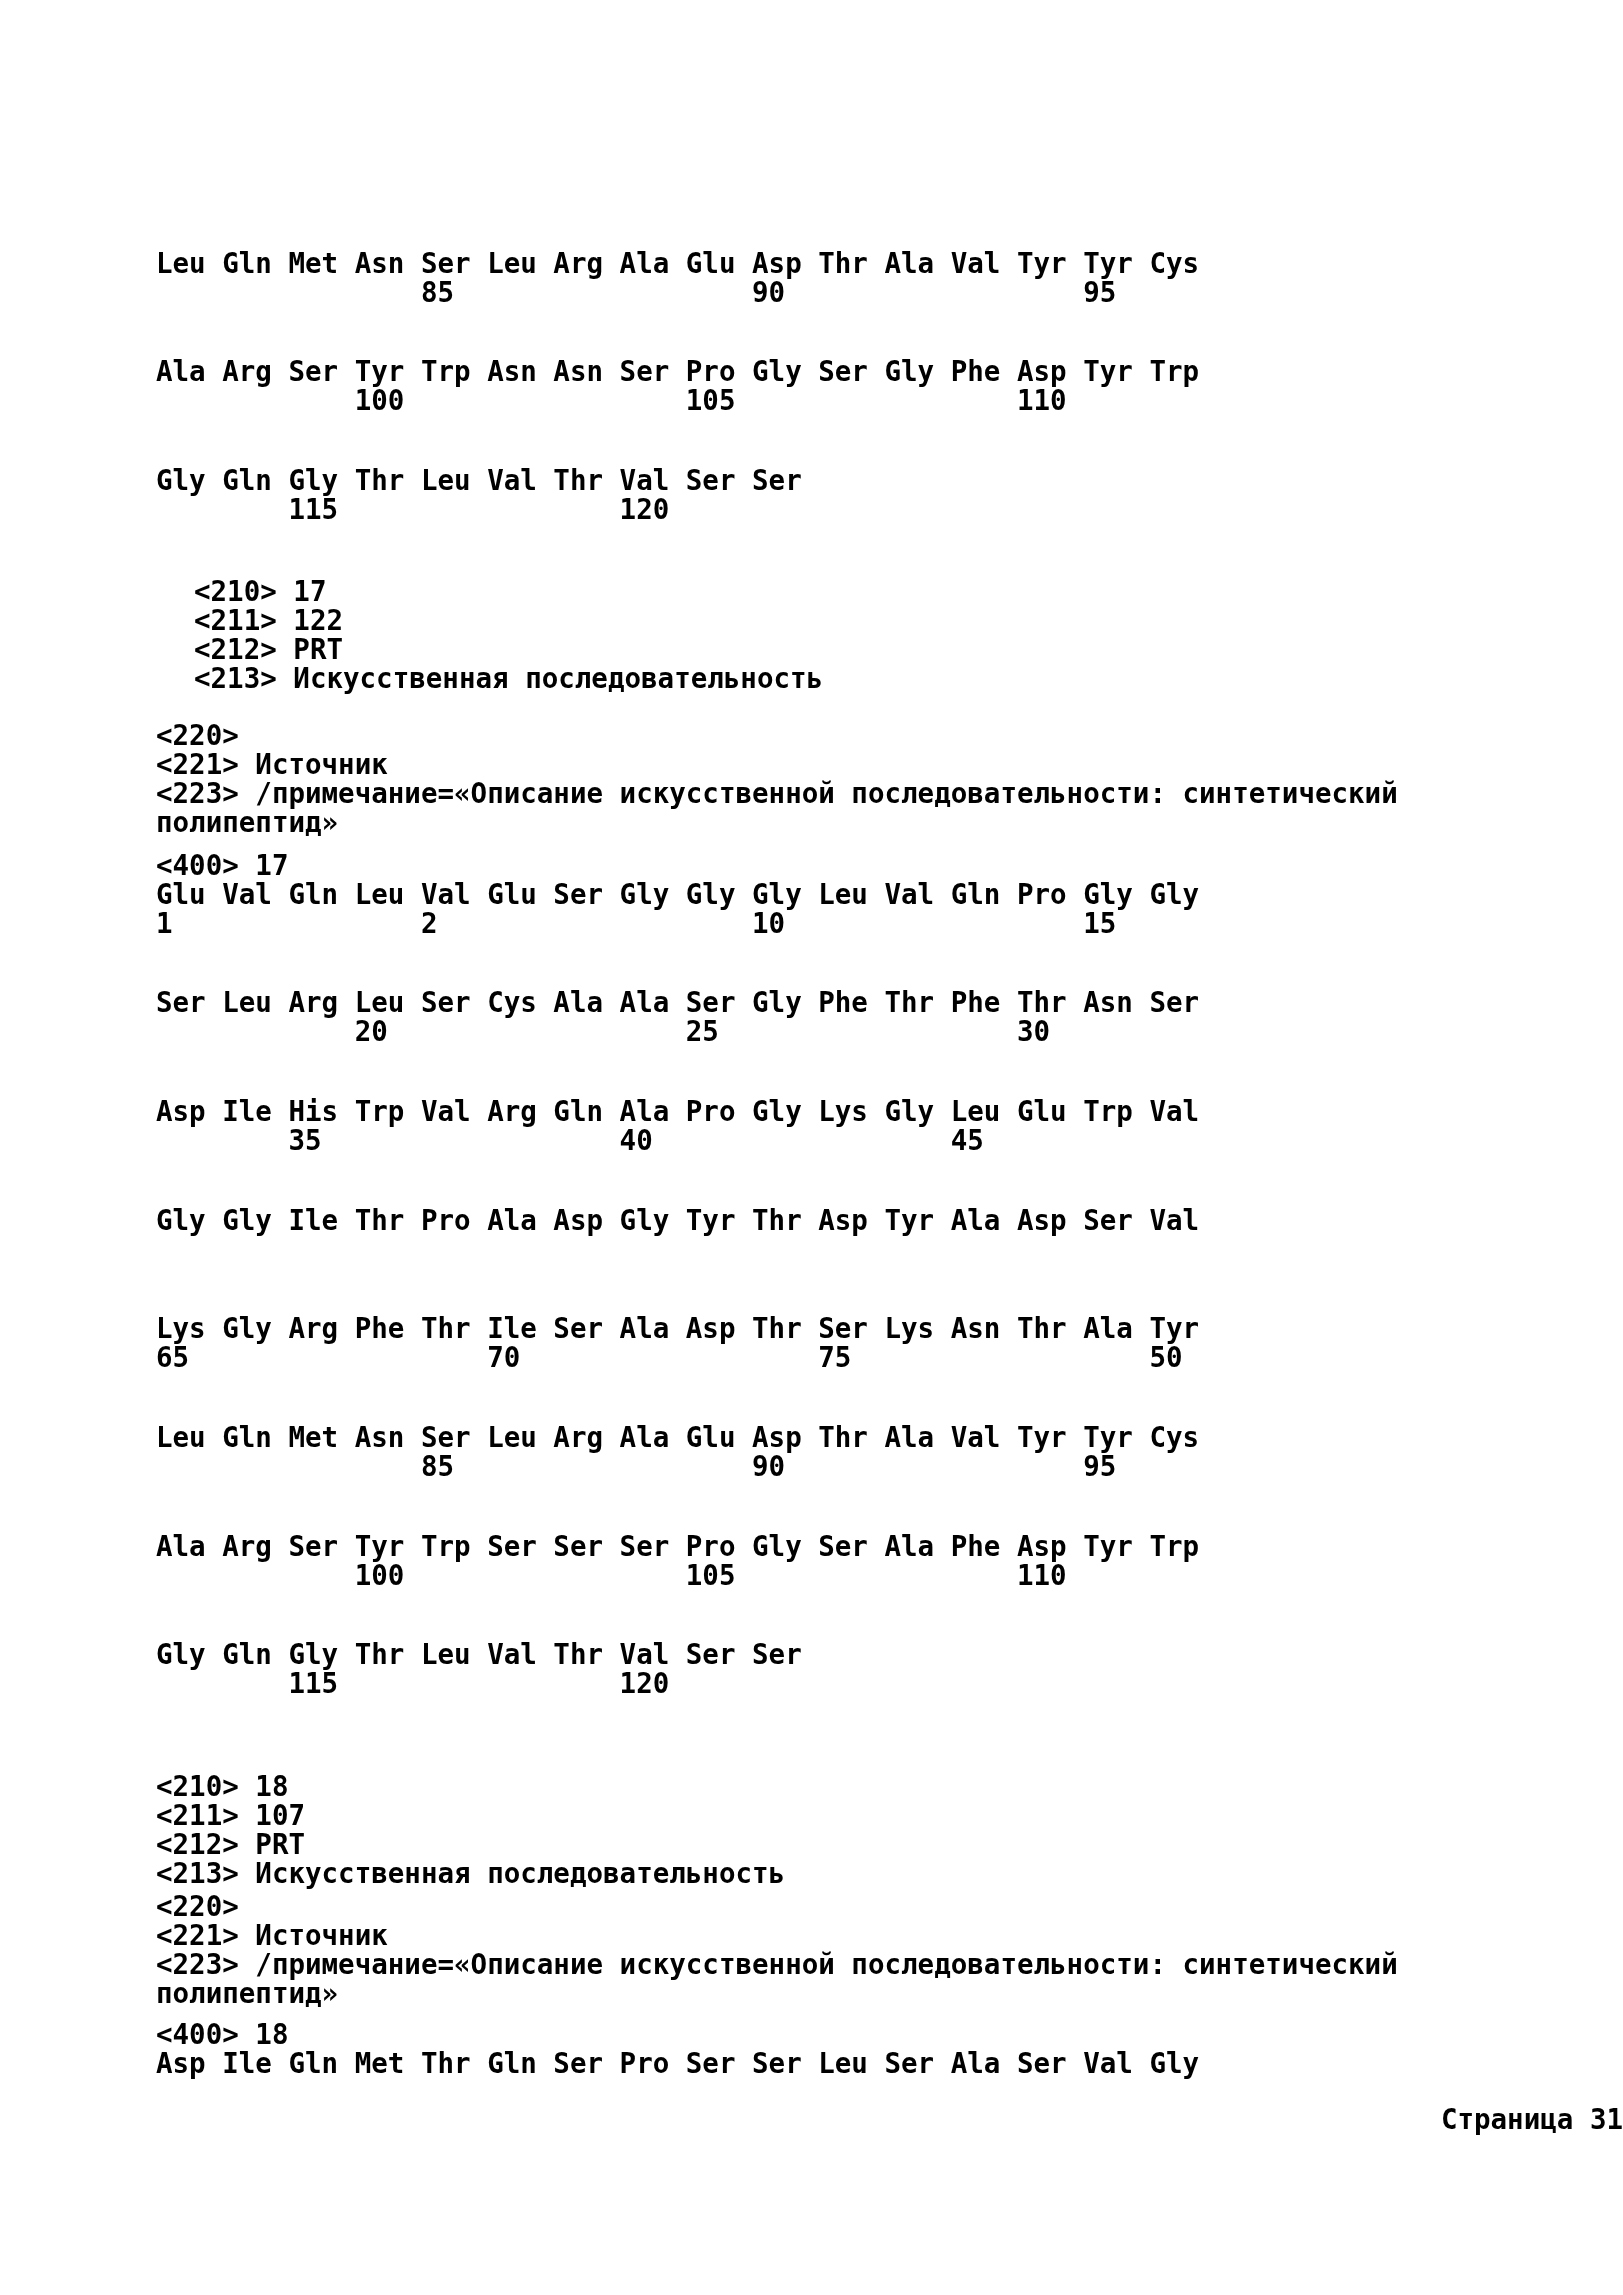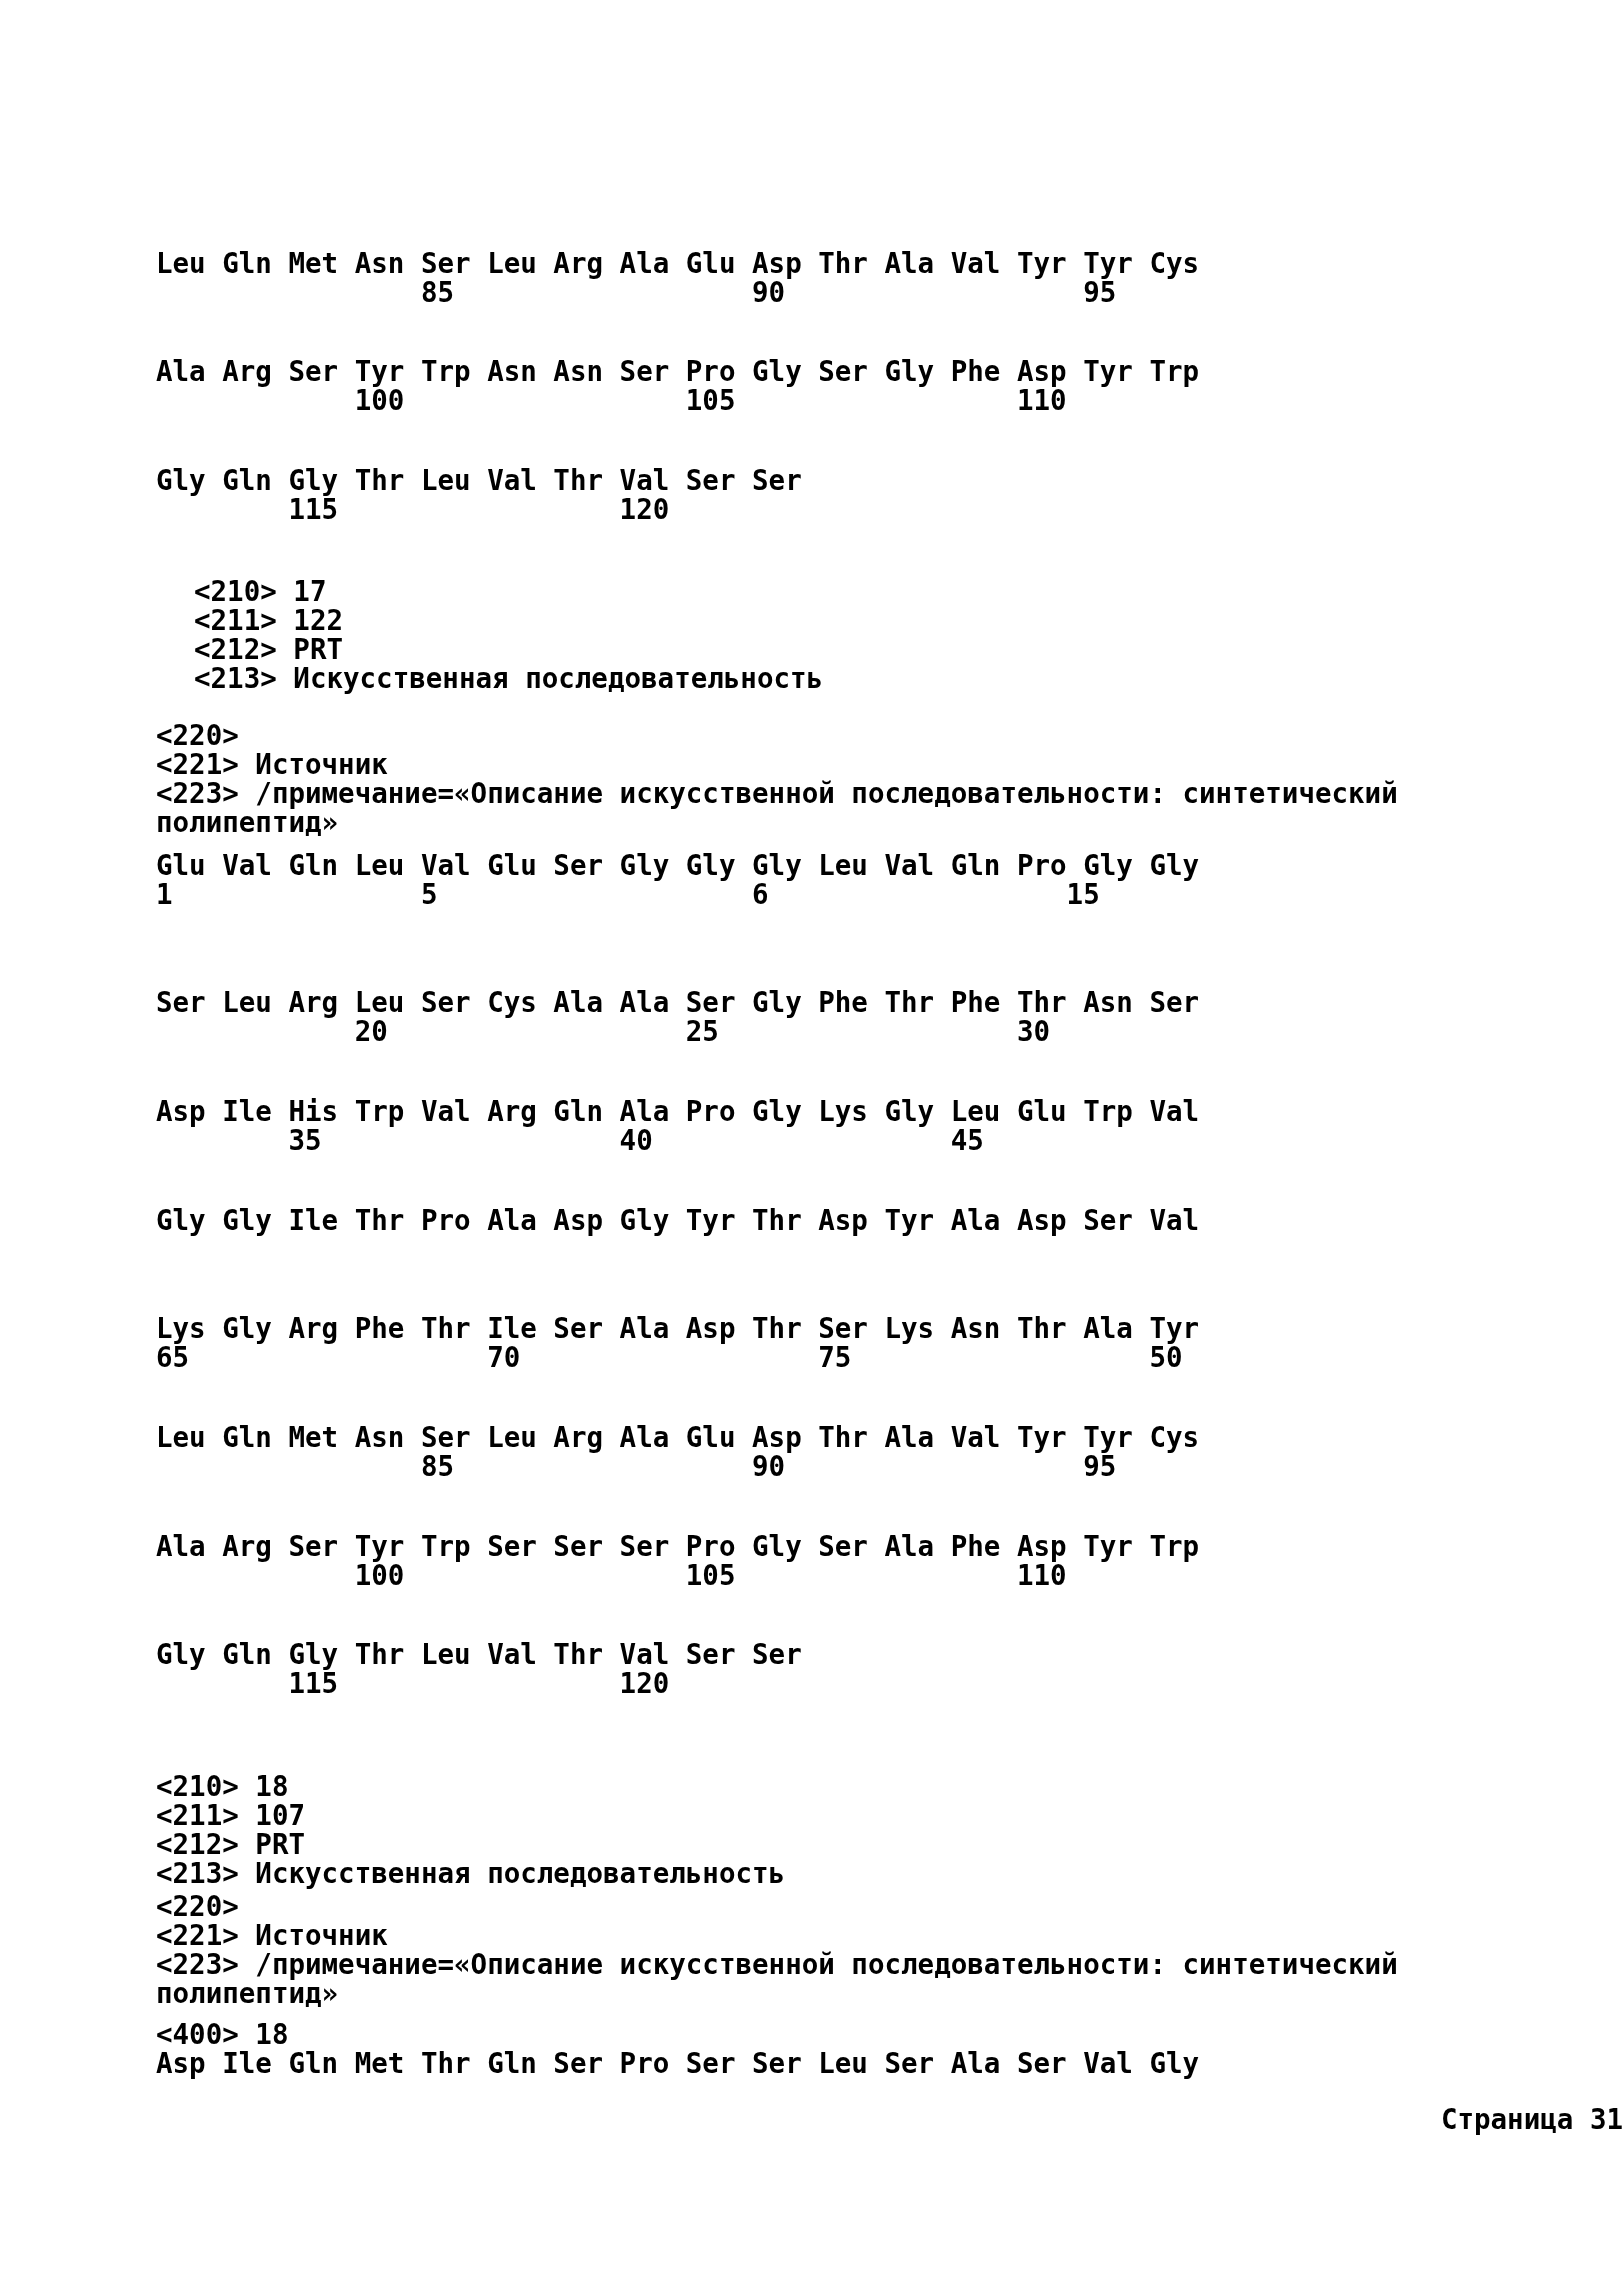--- a/index.html
+++ b/index.html
@@ -40,21 +40,21 @@
 <div class="page">
 
   <div class="block center" style="top: 2081px;">
     <div class="line">Страница 31</div>
   </div>
 <div class="block" style="top: 249px;"><div class="line">Leu Gln Met Asn Ser Leu Arg Ala Glu Asp Thr Ala Val Tyr Tyr Cys</div><div class="line">                85                  90                  95</div></div>
     <div class="block" style="top: 357px;"><div class="line">Ala Arg Ser Tyr Trp Asn Asn Ser Pro Gly Ser Gly Phe Asp Tyr Trp</div><div class="line">            100                 105                 110</div></div>
     <div class="block" style="top: 466px;"><div class="line">Gly Gln Gly Thr Leu Val Thr Val Ser Ser</div><div class="line">        115                 120</div></div>
     <div class="block" style="top: 577px; margin-left: 38px;"><div class="line">&lt;210&gt; 17</div><div class="line">&lt;211&gt; 122</div><div class="line">&lt;212&gt; PRT</div><div class="line">&lt;213&gt; Искусственная последовательность</div></div>
     <div class="block" style="top: 721px;"><div class="line">&lt;220&gt;</div><div class="line">&lt;221&gt; Источник</div><div class="line">&lt;223&gt; /примечание=«Описание искусственной последовательности: синтетический</div><div class="line">полипептид»</div></div>
-    <div class="block" style="top: 851px;"><div class="line">Glu Val Gln Leu Val Glu Ser Gly Gly Gly Leu Val Gln Pro Gly Gly</div><div class="line">1               5                   6                  15</div></div>
+    <div class="block" style="top: 851px;"><div class="line">&lt;400&gt; 17</div><div class="line">Glu Val Gln Leu Val Glu Ser Gly Gly Gly Leu Val Gln Pro Gly Gly</div><div class="line">1               2                   10                  15</div></div>
     <div class="block" style="top: 988px;"><div class="line">Ser Leu Arg Leu Ser Cys Ala Ala Ser Gly Phe Thr Phe Thr Asn Ser</div><div class="line">            20                  25                  30</div></div>
     <div class="block" style="top: 1097px;"><div class="line">Asp Ile His Trp Val Arg Gln Ala Pro Gly Lys Gly Leu Glu Trp Val</div><div class="line">        35                  40                  45</div></div>
     <div class="block" style="top: 1206px;"><div class="line">Gly Gly Ile Thr Pro Ala Asp Gly Tyr Thr Asp Tyr Ala Asp Ser Val</div></div>
     <div class="block" style="top: 1314px;"><div class="line">Lys Gly Arg Phe Thr Ile Ser Ala Asp Thr Ser Lys Asn Thr Ala Tyr</div><div class="line">65                  70                  75                  50</div></div>
     <div class="block" style="top: 1423px;"><div class="line">Leu Gln Met Asn Ser Leu Arg Ala Glu Asp Thr Ala Val Tyr Tyr Cys</div><div class="line">                85                  90                  95</div></div>
     <div class="block" style="top: 1532px;"><div class="line">Ala Arg Ser Tyr Trp Ser Ser Ser Pro Gly Ser Ala Phe Asp Tyr Trp</div><div class="line">            100                 105                 110</div></div>
     <div class="block" style="top: 1640px;"><div class="line">Gly Gln Gly Thr Leu Val Thr Val Ser Ser</div><div class="line">        115                 120</div></div>
     <div class="block" style="top: 1772px;"><div class="line">&lt;210&gt; 18</div><div class="line">&lt;211&gt; 107</div><div class="line">&lt;212&gt; PRT</div><div class="line">&lt;213&gt; Искусственная последовательность</div></div>
     <div class="block" style="top: 1892px;"><div class="line">&lt;220&gt;</div><div class="line">&lt;221&gt; Источник</div><div class="line">&lt;223&gt; /примечание=«Описание искусственной последовательности: синтетический</div><div class="line">полипептид»</div></div>
     <div class="block" style="top: 2020px;"><div class="line">&lt;400&gt; 18</div><div class="line">Asp Ile Gln Met Thr Gln Ser Pro Ser Ser Leu Ser Ala Ser Val Gly</div></div>

